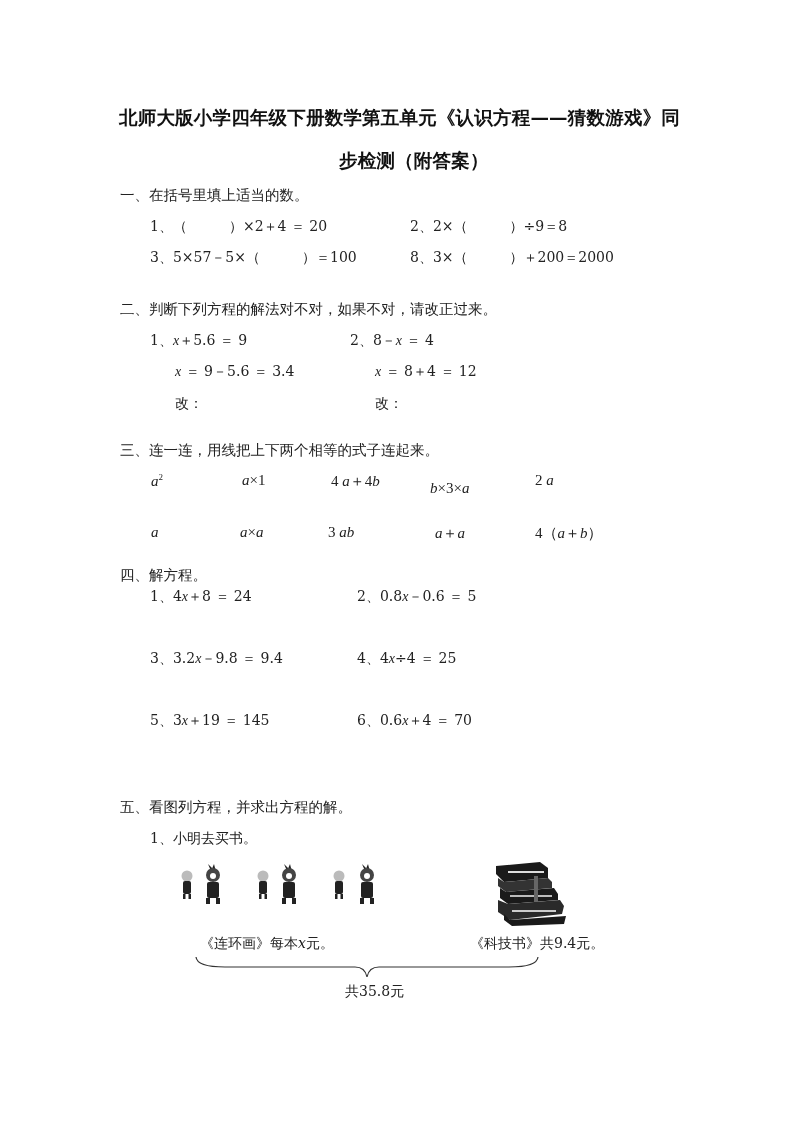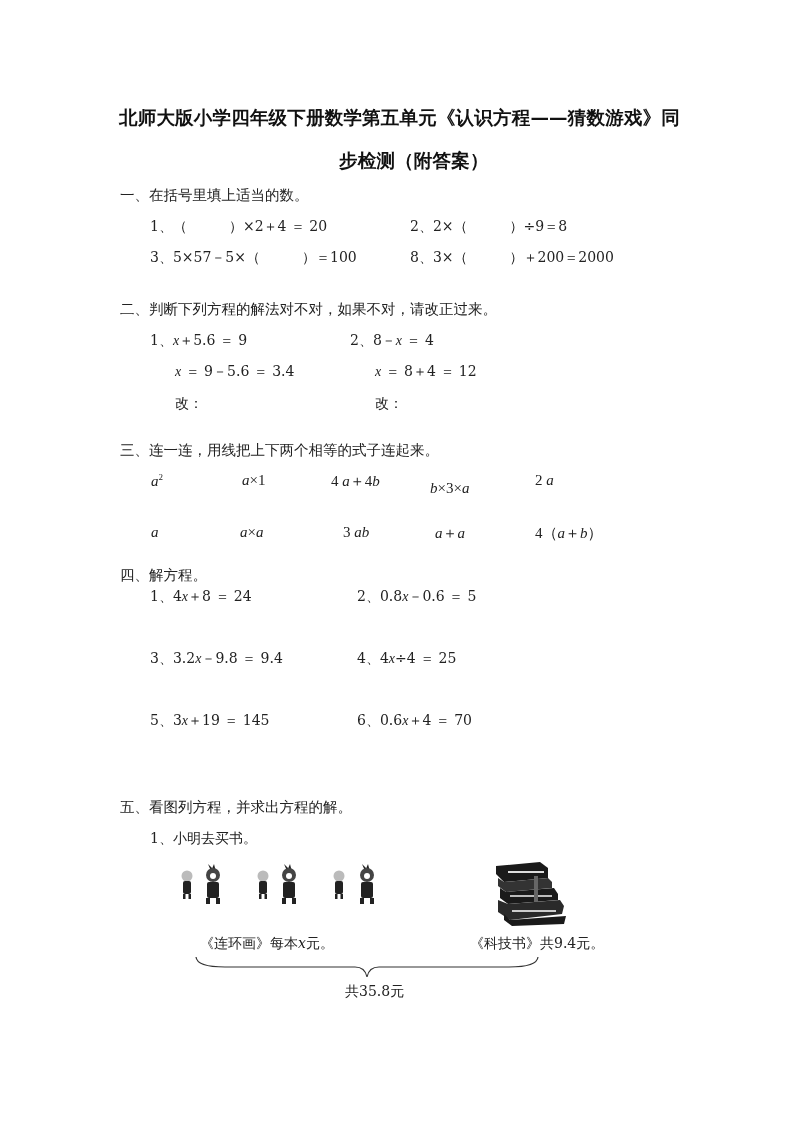--- a/index.html
+++ b/index.html
@@ -48,21 +48,21 @@
 <div class="abs sec" style="left:120px; top:441px;">三、连一连，用线把上下两个相等的式子连起来。</div>
 
 <div class="abs m" style="left:151px; top:472px;"><i>a</i><sup>2</sup></div>
 <div class="abs m" style="left:242px; top:472px;"><i>a</i>×1</div>
 <div class="abs m" style="left:331px; top:472px;">4 <i>a</i>＋4<i>b</i></div>
 <div class="abs m" style="left:430px; top:472px;margin-top:8px;"><i>b</i>×3×<i>a</i></div>
 <div class="abs m" style="left:535px; top:472px;">2 <i>a</i></div>
 
 <div class="abs m" style="left:151px; top:524px;"><i>a</i></div>
 <div class="abs m" style="left:240px; top:524px;"><i>a</i>×<i>a</i></div>
-<div class="abs m" style="left:328px; top:524px;margin-left:15px;">3 <i>ab</i></div>
+<div class="abs m" style="left:328px; top:524px;">3 <i>ab</i></div>
 <div class="abs m" style="left:435px; top:524px;"><i>a</i>＋<i>a</i></div>
 <div class="abs m" style="left:535px; top:524px;">4（<i>a</i>＋<i>b</i>）</div>
 
 <div class="abs sec" style="left:120px; top:566px;">四、解方程。</div>
 
 <div class="abs q" style="left:150px; top:588px;">
   <span>1、</span><span>4</span><i>x</i><span>＋8 ＝ 24</span>
 </div>
 <div class="abs q" style="left:357px; top:588px;">
   <span>2、</span><span>0.8</span><i>x</i><span>－0.6 ＝ 5</span>

